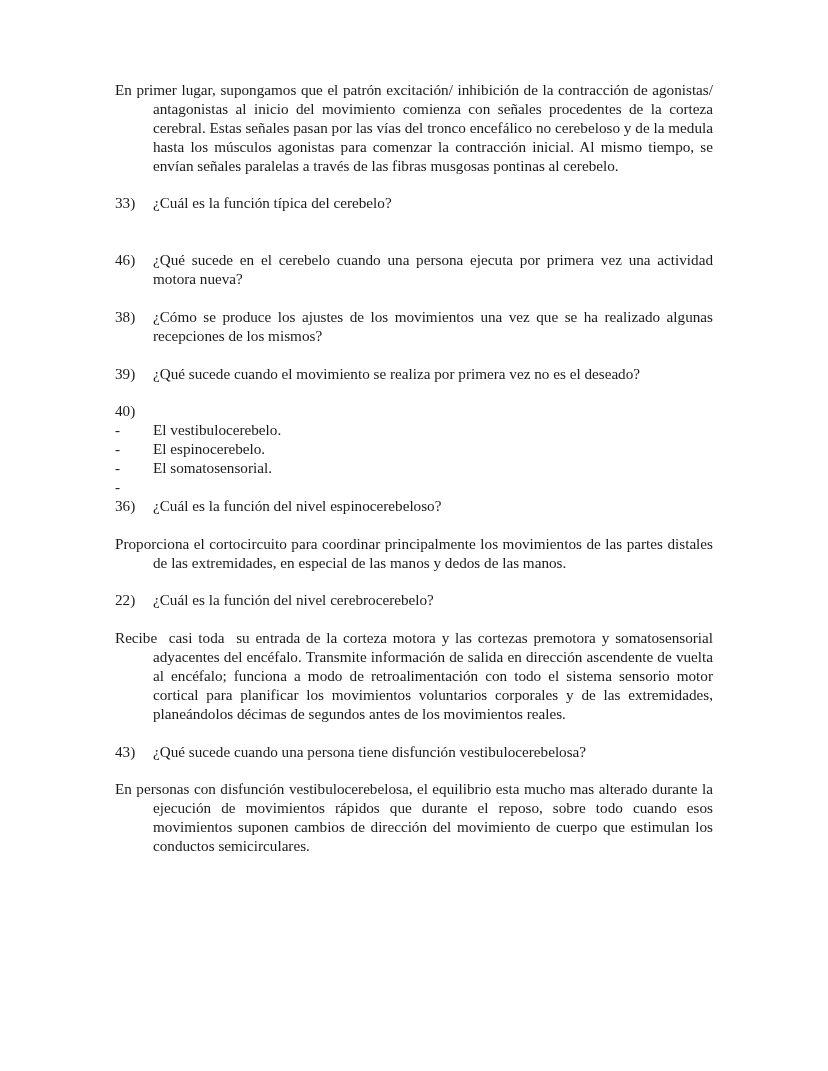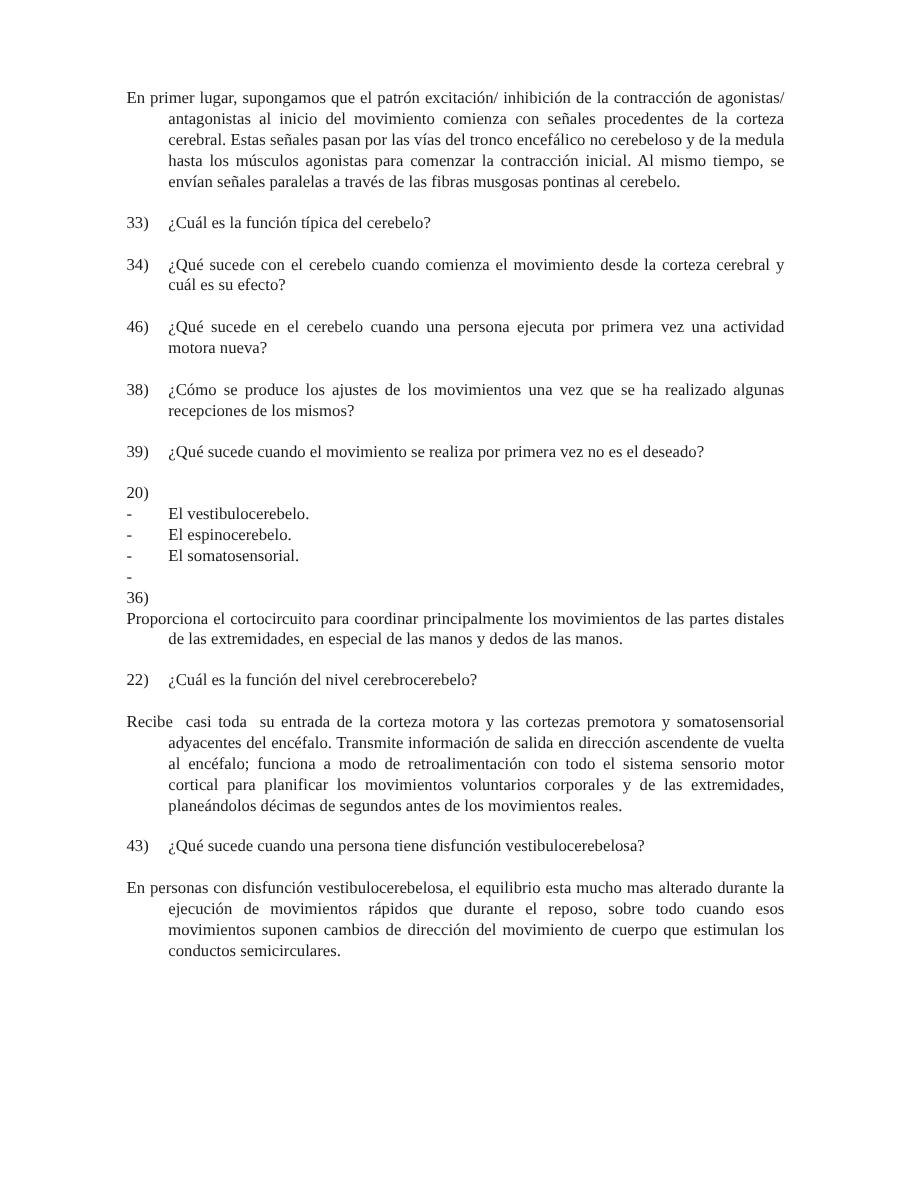--- a/index.html
+++ b/index.html
@@ -63,24 +63,20 @@
 
   <p class="para">En primer lugar, supongamos que el patrón excitación/ inhibición de la contracción de agonistas/ antagonistas al inicio del movimiento comienza con señales procedentes de la corteza cerebral. Estas señales pasan por las vías del tronco encefálico no cerebeloso y de la medula hasta los músculos agonistas para comenzar la contracción inicial. Al mismo tiempo, se envían señales paralelas a través de las fibras musgosas pontinas al cerebelo.</p>
   <div class="gap"></div>
 
   <div class="q">
     <span class="num">33)</span>
     <span>¿Cuál es la función típica del cerebelo?</span>
   </div>
   <div class="gap"></div>
 
-  <div class="q">
-    <span class="num">34)</span>
-    <span>¿Qué sucede con el cerebelo cuando comienza el movimiento desde la corteza cerebral y cuál es su efecto?</span>
-  </div>
   <div class="gap"></div>
 
   <div class="q">
     <span class="num">46)</span>
     <span>¿Qué sucede en el cerebelo cuando una persona ejecuta por primera vez una actividad motora nueva?</span>
   </div>
   <div class="gap"></div>
 
   <div class="q">
     <span class="num">38)</span>
@@ -88,21 +84,21 @@
   </div>
   <div class="gap"></div>
 
   <div class="q">
     <span class="num">39)</span>
     <span>¿Qué sucede cuando el movimiento se realiza por primera vez no es el deseado?</span>
   </div>
   <div class="gap"></div>
 
   <div class="q">
-    <span class="num">20)</span>
+    <span class="num">40)</span>
   </div>
   <div class="gap"></div>
 
   <div>
     <div class="bullet">
       <span class="dash">-</span>
       <span>El vestibulocerebelo.</span>
     </div>
     <div class="bullet">
       <span class="dash">-</span>
@@ -113,20 +109,21 @@
       <span>El somatosensorial.</span>
     </div>
     <div class="bullet">
       <span class="dash">-</span>
       <span></span>
     </div>
   </div>
 
   <div class="q">
     <span class="num">36)</span>
+    <span>¿Cuál es la función del nivel espinocerebeloso?</span>
   </div>
   <div class="gap"></div>
 
   <p class="para">Proporciona el cortocircuito para coordinar principalmente los movimientos de las partes distales de las extremidades, en especial de las manos y dedos de las manos.</p>
   <div class="gap"></div>
 
   <div class="q">
     <span class="num">22)</span>
     <span>¿Cuál es la función del nivel cerebrocerebelo?</span>
   </div>

